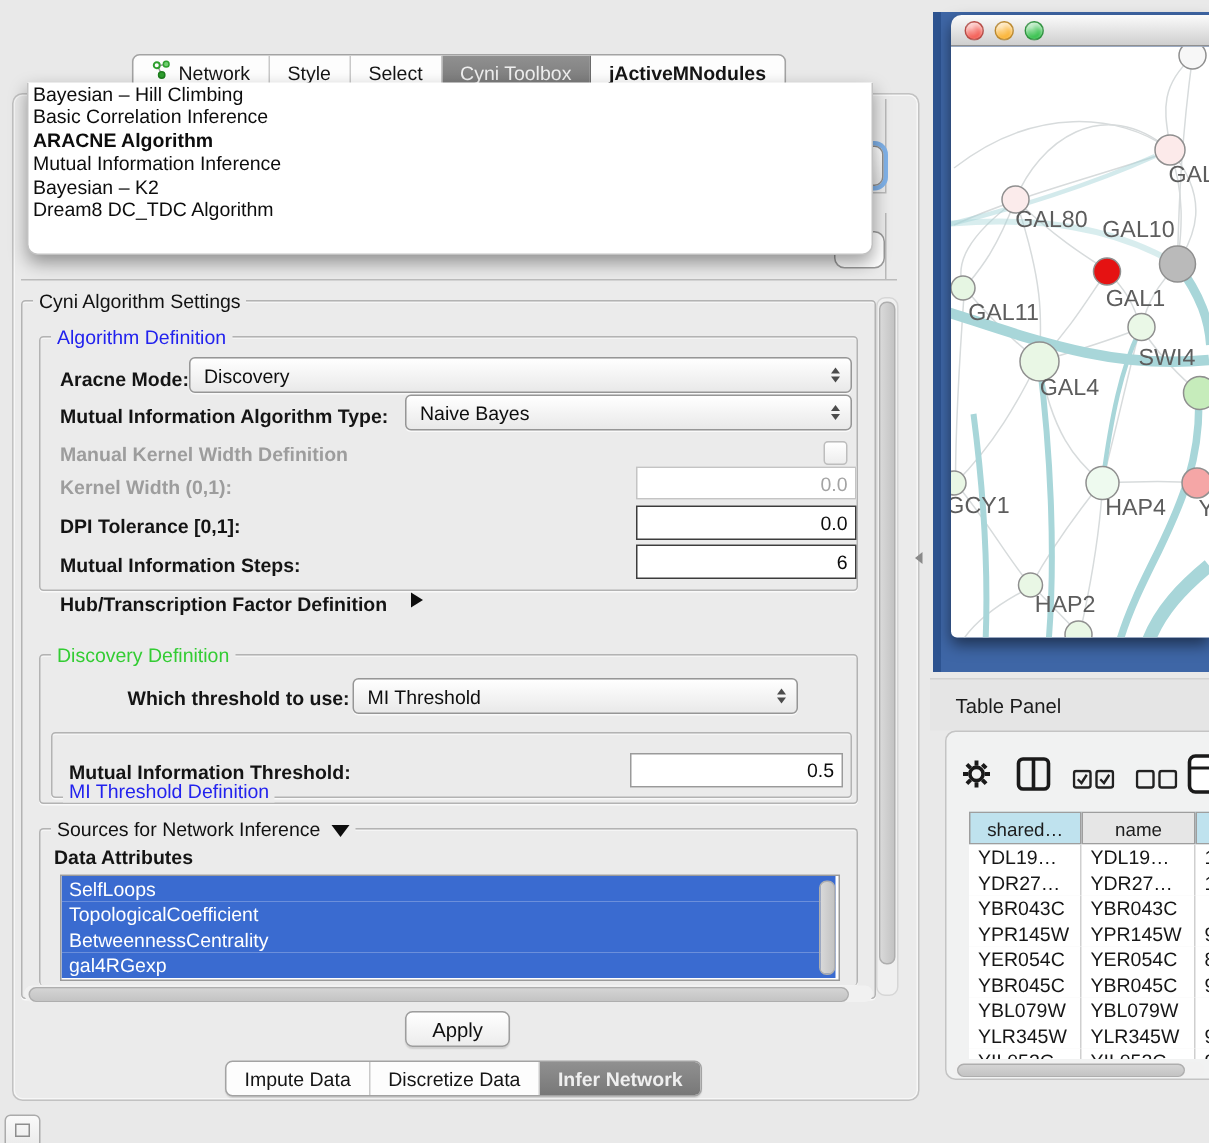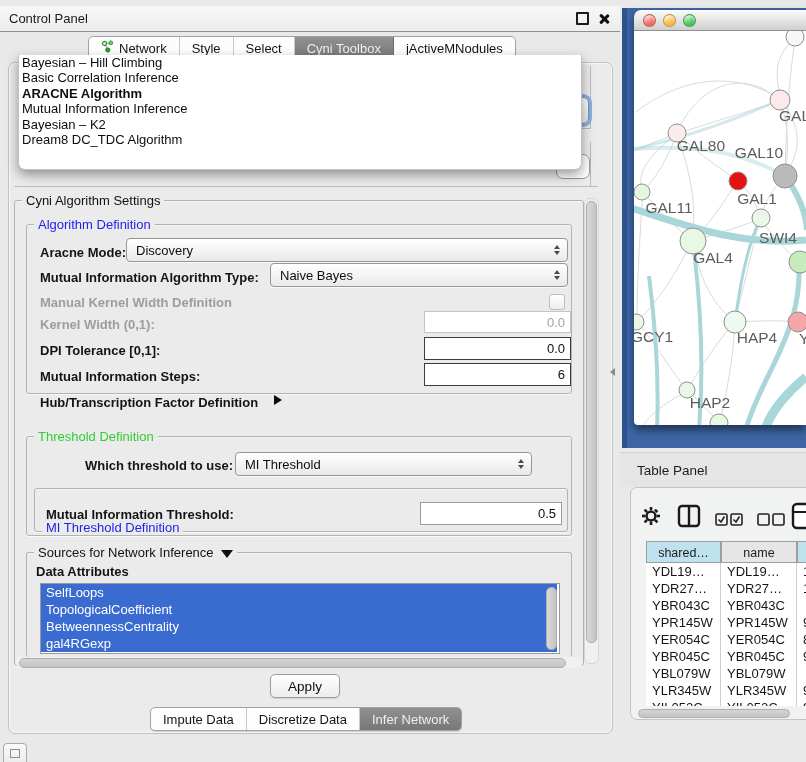--- a/index.html
+++ b/index.html
@@ -11,21 +11,21 @@
       border-bottom:1px solid #8f8f8f;display:flex;align-items:center;}
   .cp-title{font-size:13px;color:#1a1a1a;padding-left:9px;flex:1;}
   .float-icon{width:9px;height:9px;border:2px solid #1a1a1a;border-radius:1px;margin-right:9px;}
   .close-icon{position:relative;width:12px;height:12px;margin-right:10px;}
   .close-icon i{position:absolute;left:5px;top:0;width:2.6px;height:12px;background:#111;border-radius:1px;}
   .close-icon i:first-child{transform:rotate(45deg);}
   .close-icon i:last-child{transform:rotate(-45deg);}
   .seg-bar{display:flex;background:#fdfdfd;border:1px solid #a3a3a3;border-radius:5px;height:22px;overflow:hidden;
       box-shadow:0 1px 1px rgba(0,0,0,.12);}
   .seg{display:flex;align-items:center;gap:5px;padding:0 12px;font-size:13px;color:#151515;border-right:1px solid #c9c9c9;white-space:nowrap;}
-  .seg:last-child{border-right:none;}
+  .seg:last-child{border-right:none;font-weight:bold;}
   .seg.sel{background:linear-gradient(#909090,#787878);color:#efefef;border-right-color:#6b6b6b;}
   .main-panel{left:8px;top:62px;width:603px;height:670px;background:#ebebeb;border:1px solid #c2c2c2;
       border-radius:7px;box-shadow:inset 0 0 0 1px rgba(255,255,255,.6);}
   
   .popup{left:18px;top:55px;width:562px;height:114px;background:#fff;border:1px solid #c2c2c2;border-top:none;
       border-radius:0 0 7px 7px;box-shadow:0 5px 12px rgba(0,0,0,.38);z-index:20;}
   .popup-prompt{text-align:center;color:#b4b4b4;font-size:13.5px;padding-top:3px;height:17px;}
   .popup-item{font-size:13px;line-height:15.4px;padding-left:3px;color:#0d0d0d;white-space:nowrap;}
   .popup-item.sel{font-weight:bold;}
   
@@ -69,28 +69,20 @@
   .td-cell{position:absolute;top:0;height:17px;line-height:17px;font-size:13px;color:#161616;padding-left:6px;
       border-right:1px solid #cfcfcf;box-sizing:border-box;white-space:nowrap;overflow:hidden;}
   .mini-splitter{left:610px;top:368px;width:0;height:0;border-top:4px solid transparent;border-bottom:4px solid transparent;border-right:5px solid #8a8a8a;}
   .frag{z-index:1;}
 </style>
 </head>
 <body>
 
 <div id="root">
 
-  <div class="abs cp-titlebar">
-    <span class="cp-title">Control Panel</span>
-    <span class="float-icon"></span>
-    <span class="close-icon">
-        <i></i>
-        <i></i>
-      </span>
-  </div>
 
   <div class="abs seg-bar" id="top-tabs" style="left:88px;top:36px;">
       <div class="seg">
         <span><svg width="13" height="13" viewBox="0 0 13 13">
             <line x1="4" y1="4" x2="9" y2="3" stroke="#999" stroke-width="1"></line>
             <line x1="4" y1="4" x2="7" y2="10" stroke="#999" stroke-width="1"></line>
             <circle cx="3.5" cy="3.5" r="2" fill="#fff" stroke="#2f9f2f" stroke-width="1.3"></circle>
             <circle cx="9.8" cy="2.8" r="1.9" fill="#6fcf6f" stroke="#2f9f2f" stroke-width="1"></circle>
             <circle cx="6.8" cy="10" r="2.1" fill="#2f9f2f" stroke="#1f7f1f" stroke-width="1"></circle>
           </svg></span>
@@ -159,21 +151,21 @@
   <input class="tfield dis" style="left: 424px; top: 311px; width: 147px; height: 22px;" readonly="" value="0.0">
   <span class="flabel" style="left:40px;top:343px;">DPI Tolerance [0,1]:</span>
   <input class="tfield" style="left: 424px; top: 337px; width: 147px; height: 23px;" readonly="" value="0.0">
   <span class="flabel" style="left:40px;top:369px;">Mutual Information Steps:</span>
   <input class="tfield" style="left: 424px; top: 363px; width: 147px; height: 23px;" readonly="" value="6">
 
   <span class="flabel" style="left:40px;top:395px;font-weight:600;">Hub/Transcription Factor Definition</span>
   <span class="abs tri-right" style="left:274px;top:395px;"></span>
 
   <div class="groupbox" style="left:26px;top:436px;width:544px;height:98px;">
-    <span class="legend" style="color:#33cc33;">Threshold Definition</span>
+    <span class="legend" style="color:#33cc33;">Discovery Definition</span>
   </div>
   <span class="flabel" style="left:85px;top:458px;">Which threshold to use:</span>
   <div class="combo" style="left:235px;top:452px;width:295px;">
     <span class="val">MI Threshold</span>
     <span class="spin">
         <span class="tri-up"></span>
         <span class="tri-dn"></span>
       </span>
   </div>
   <div class="groupbox" style="left:34px;top:488px;width:532px;height:42px;">

